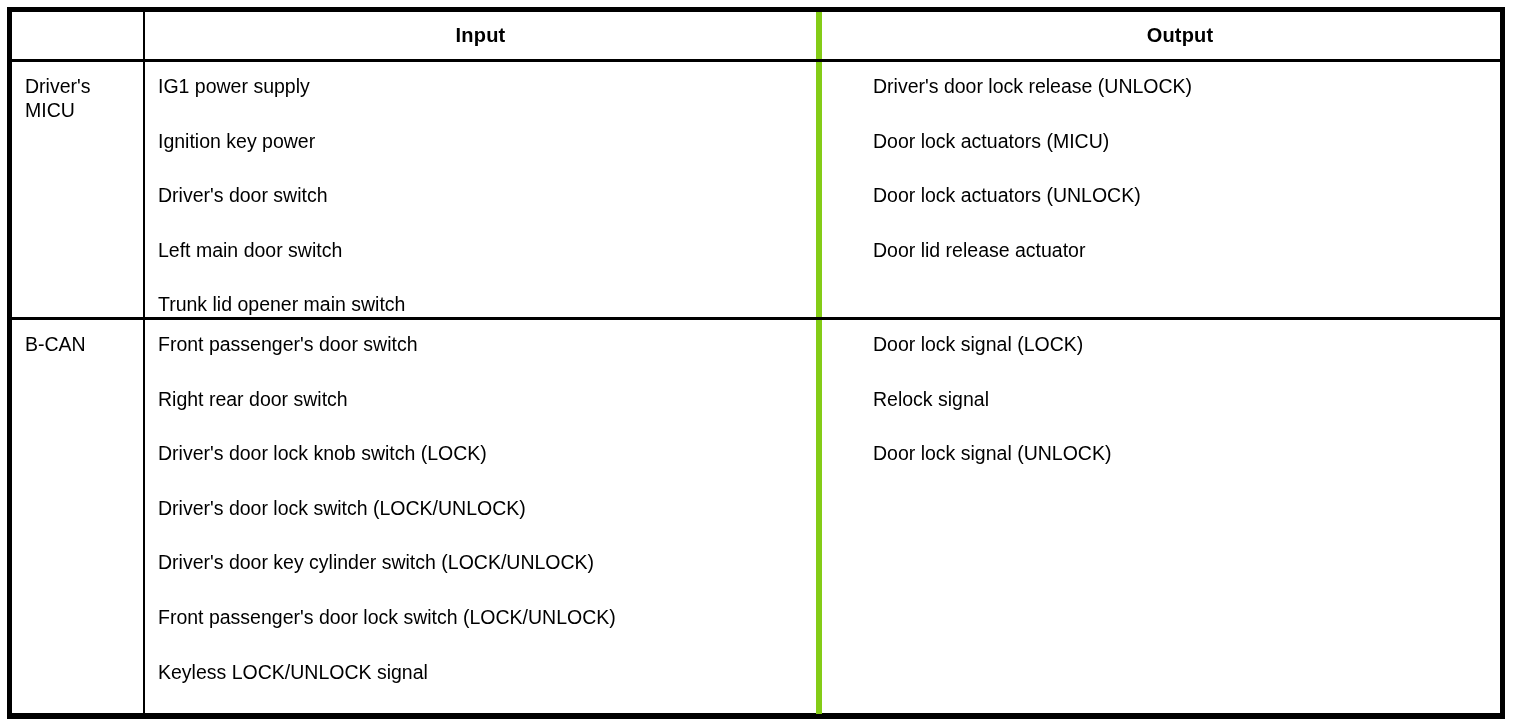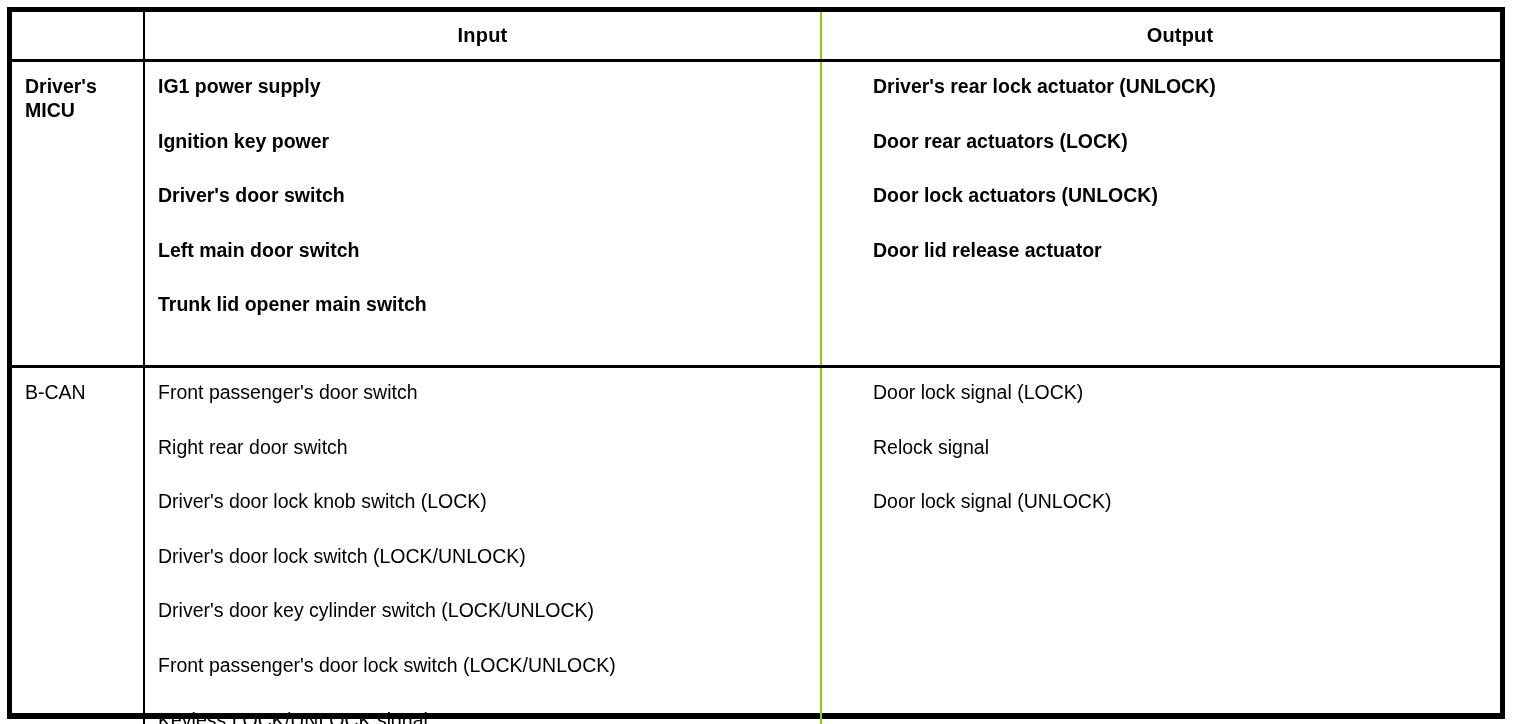--- a/index.html
+++ b/index.html
@@ -29,40 +29,39 @@
     flex-direction: row;
     border-top: 3px solid #000000;
     box-sizing: border-box;
   }
   .t-row.header-row {
     border-top: none;
     height: 47px;
     flex: none;
   }
   .t-row.body-row-1 {
-    height: 306px;
+    height: 258px;
     flex: none;
-    font-weight: bold;
   }
   .t-row.body-row-2 {
     flex: 1;
   }
   .cell {
     box-sizing: border-box;
     overflow: hidden;
   }
   .c1 {
     width: 133px;
     flex: none;
     border-right: 2px solid #000000;
   }
   .c2 {
     width: 677px;
     flex: none;
-    border-right: 2px solid #84cc16;
+    border-right: 6px solid #84cc16;
   }
   .c3 {
     flex: 1;
     margin-left: 38px;
   }
   .header-cell {
     display: flex;
     align-items: center;
     justify-content: center;
     font-size: 20px;
@@ -98,22 +97,22 @@
       <div class="source-label">Driver's MICU</div>
     </div>
     <div class="cell c2 body-cell">
       <div class="sig-item">IG1 power supply</div>
       <div class="sig-item">Ignition key power</div>
       <div class="sig-item">Driver's door switch</div>
       <div class="sig-item">Left main door switch</div>
       <div class="sig-item">Trunk lid opener main switch</div>
     </div>
     <div class="cell c3 body-cell">
-      <div class="sig-item">Driver's rear lock actuator (UNLOCK)</div>
-      <div class="sig-item">Door rear actuators (LOCK)</div>
+      <div class="sig-item">Driver's door lock release (UNLOCK)</div>
+      <div class="sig-item">Door lock actuators (MICU)</div>
       <div class="sig-item">Door lock actuators (UNLOCK)</div>
       <div class="sig-item">Door lid release actuator</div>
     </div>
   </div>
 
   <div class="t-row body-row-2">
     <div class="cell c1 body-cell">
       <div class="source-label">B-CAN</div>
     </div>
     <div class="cell c2 body-cell">

